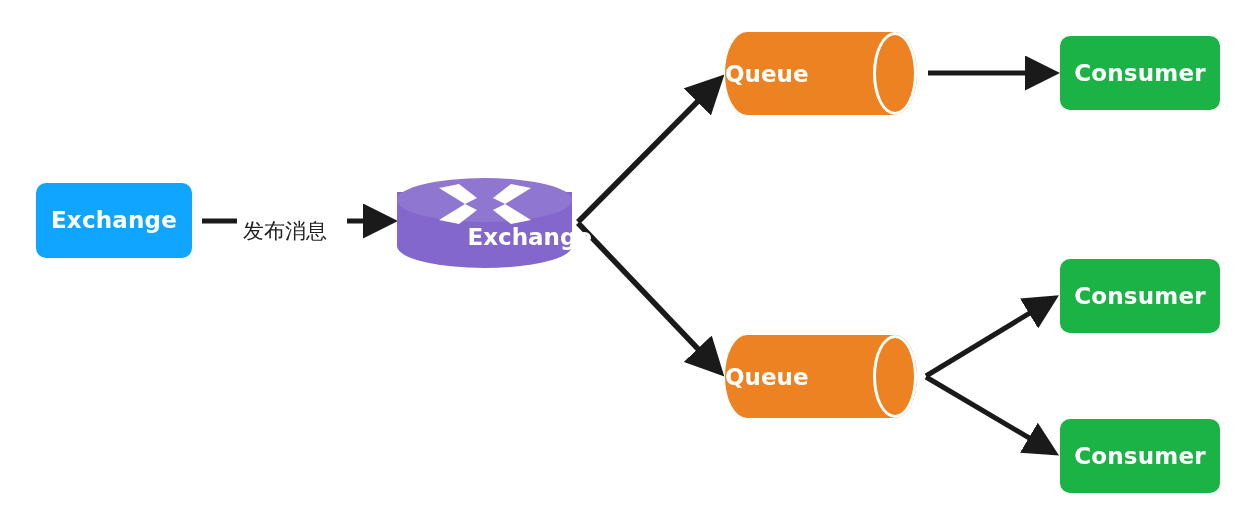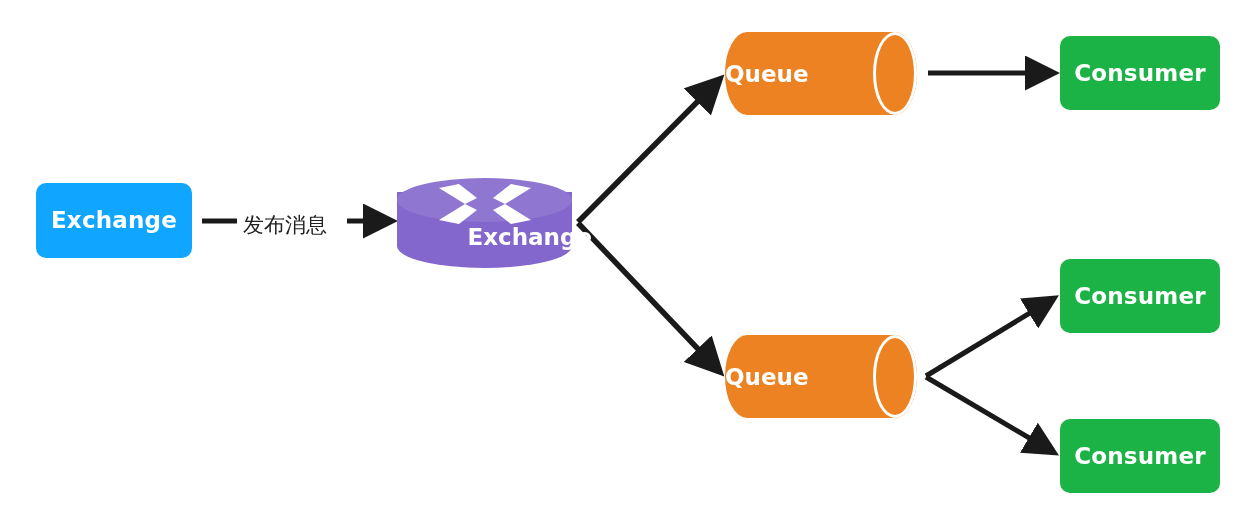--- a/index.html
+++ b/index.html
@@ -146,21 +146,21 @@
 
     <line x1="578" y1="223" x2="719" y2="371" stroke="#1A1A1A" stroke-width="5.5" marker-end="url(#ah)"></line>
 
     <line x1="928" y1="73" x2="1053" y2="73" stroke="#1A1A1A" stroke-width="5" marker-end="url(#ah)"></line>
 
     <line x1="926" y1="376" x2="1053" y2="299" stroke="#1A1A1A" stroke-width="5" marker-end="url(#ah)"></line>
 
     <line x1="926" y1="377" x2="1053" y2="452" stroke="#1A1A1A" stroke-width="5" marker-end="url(#ah)"></line>
   </svg>
 
-  <div class="edge-label" id="edge-label-publish" style="left: 243px; top: 215px; color: rgb(32, 32, 32);">发布消息</div>
+  <div class="edge-label" id="edge-label-publish" style="left: 243px; top: 221px; color: rgb(32, 32, 32);">发布消息</div>
 
   <div class="node-box" id="node-publisher" style="left: 36px; top: 183px; width: 156px; height: 75px; background: rgb(16, 165, 254);">
     <span class="node-label">Exchange</span>
   </div>
 
   <div class="exchange-cyl" id="node-exchange" style="left: 397px; top: 178px; width: 175px; height: 90px;">
     <div class="exchange-body" id="exchange-body" style="background: rgb(132, 103, 204);"></div>
     <div class="exchange-top" id="exchange-top" style="background: rgb(143, 118, 209);"></div>
     <svg class="exchange-icon" width="112" height="40" viewBox="0 0 112 40">
 

